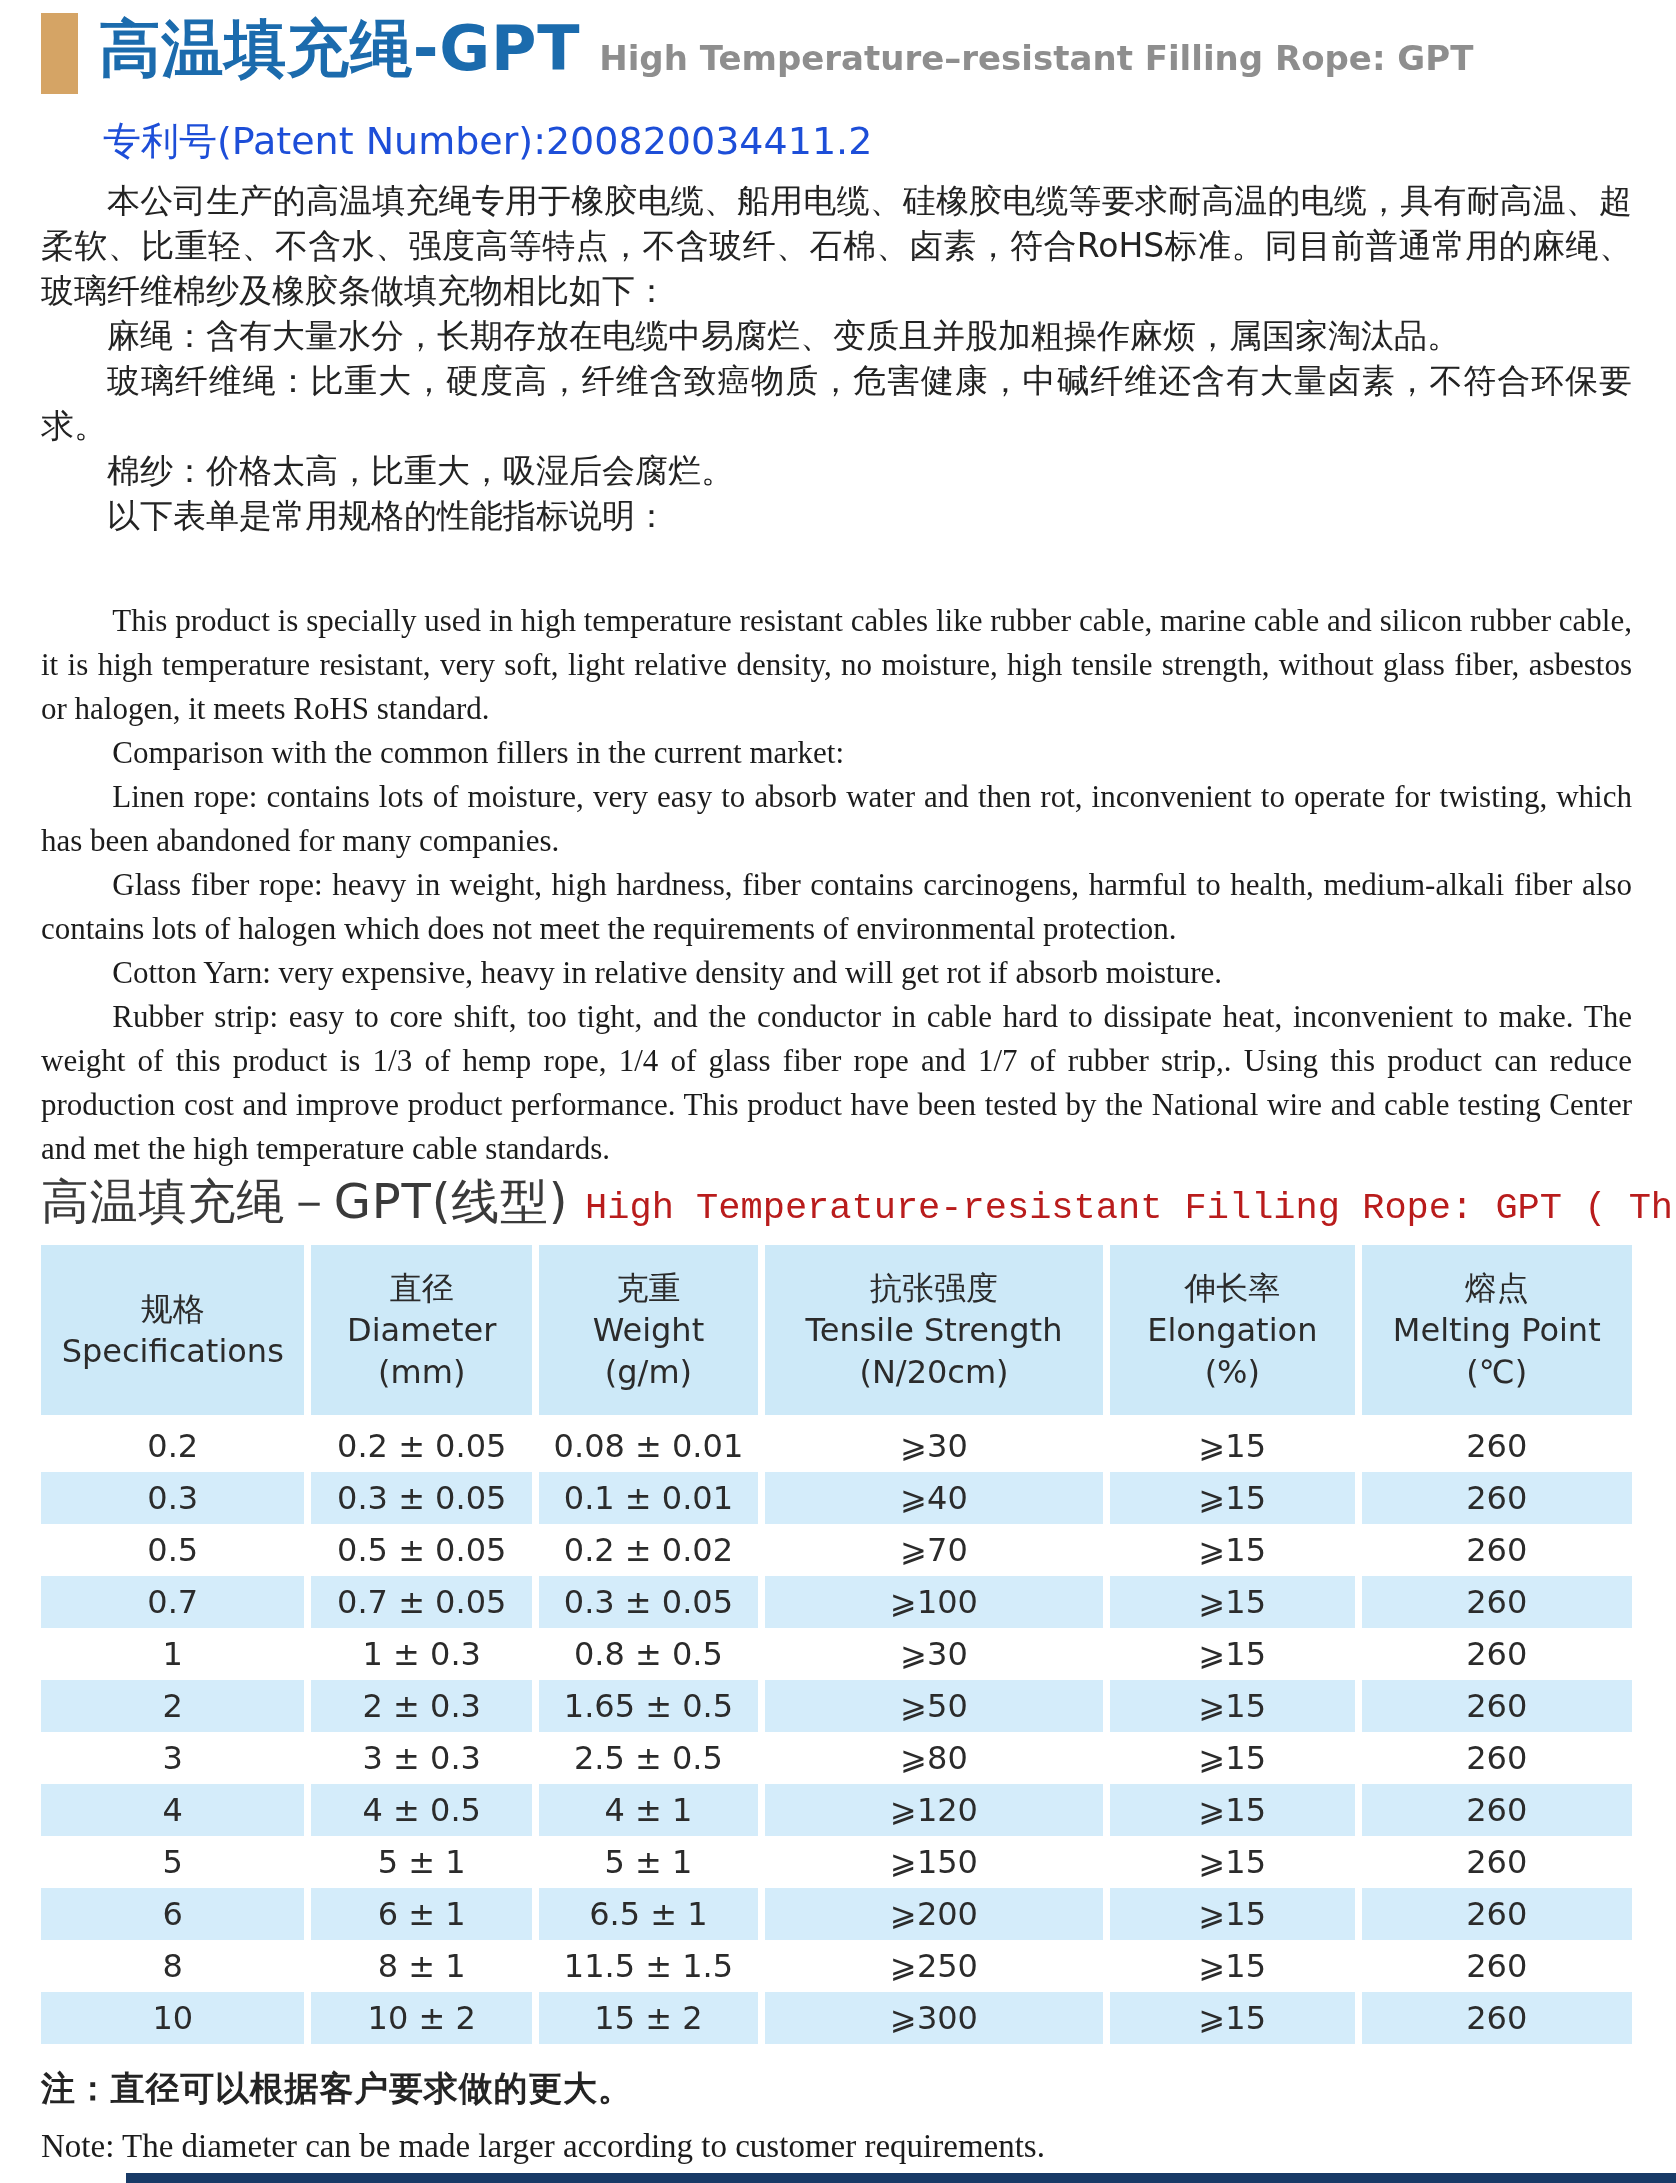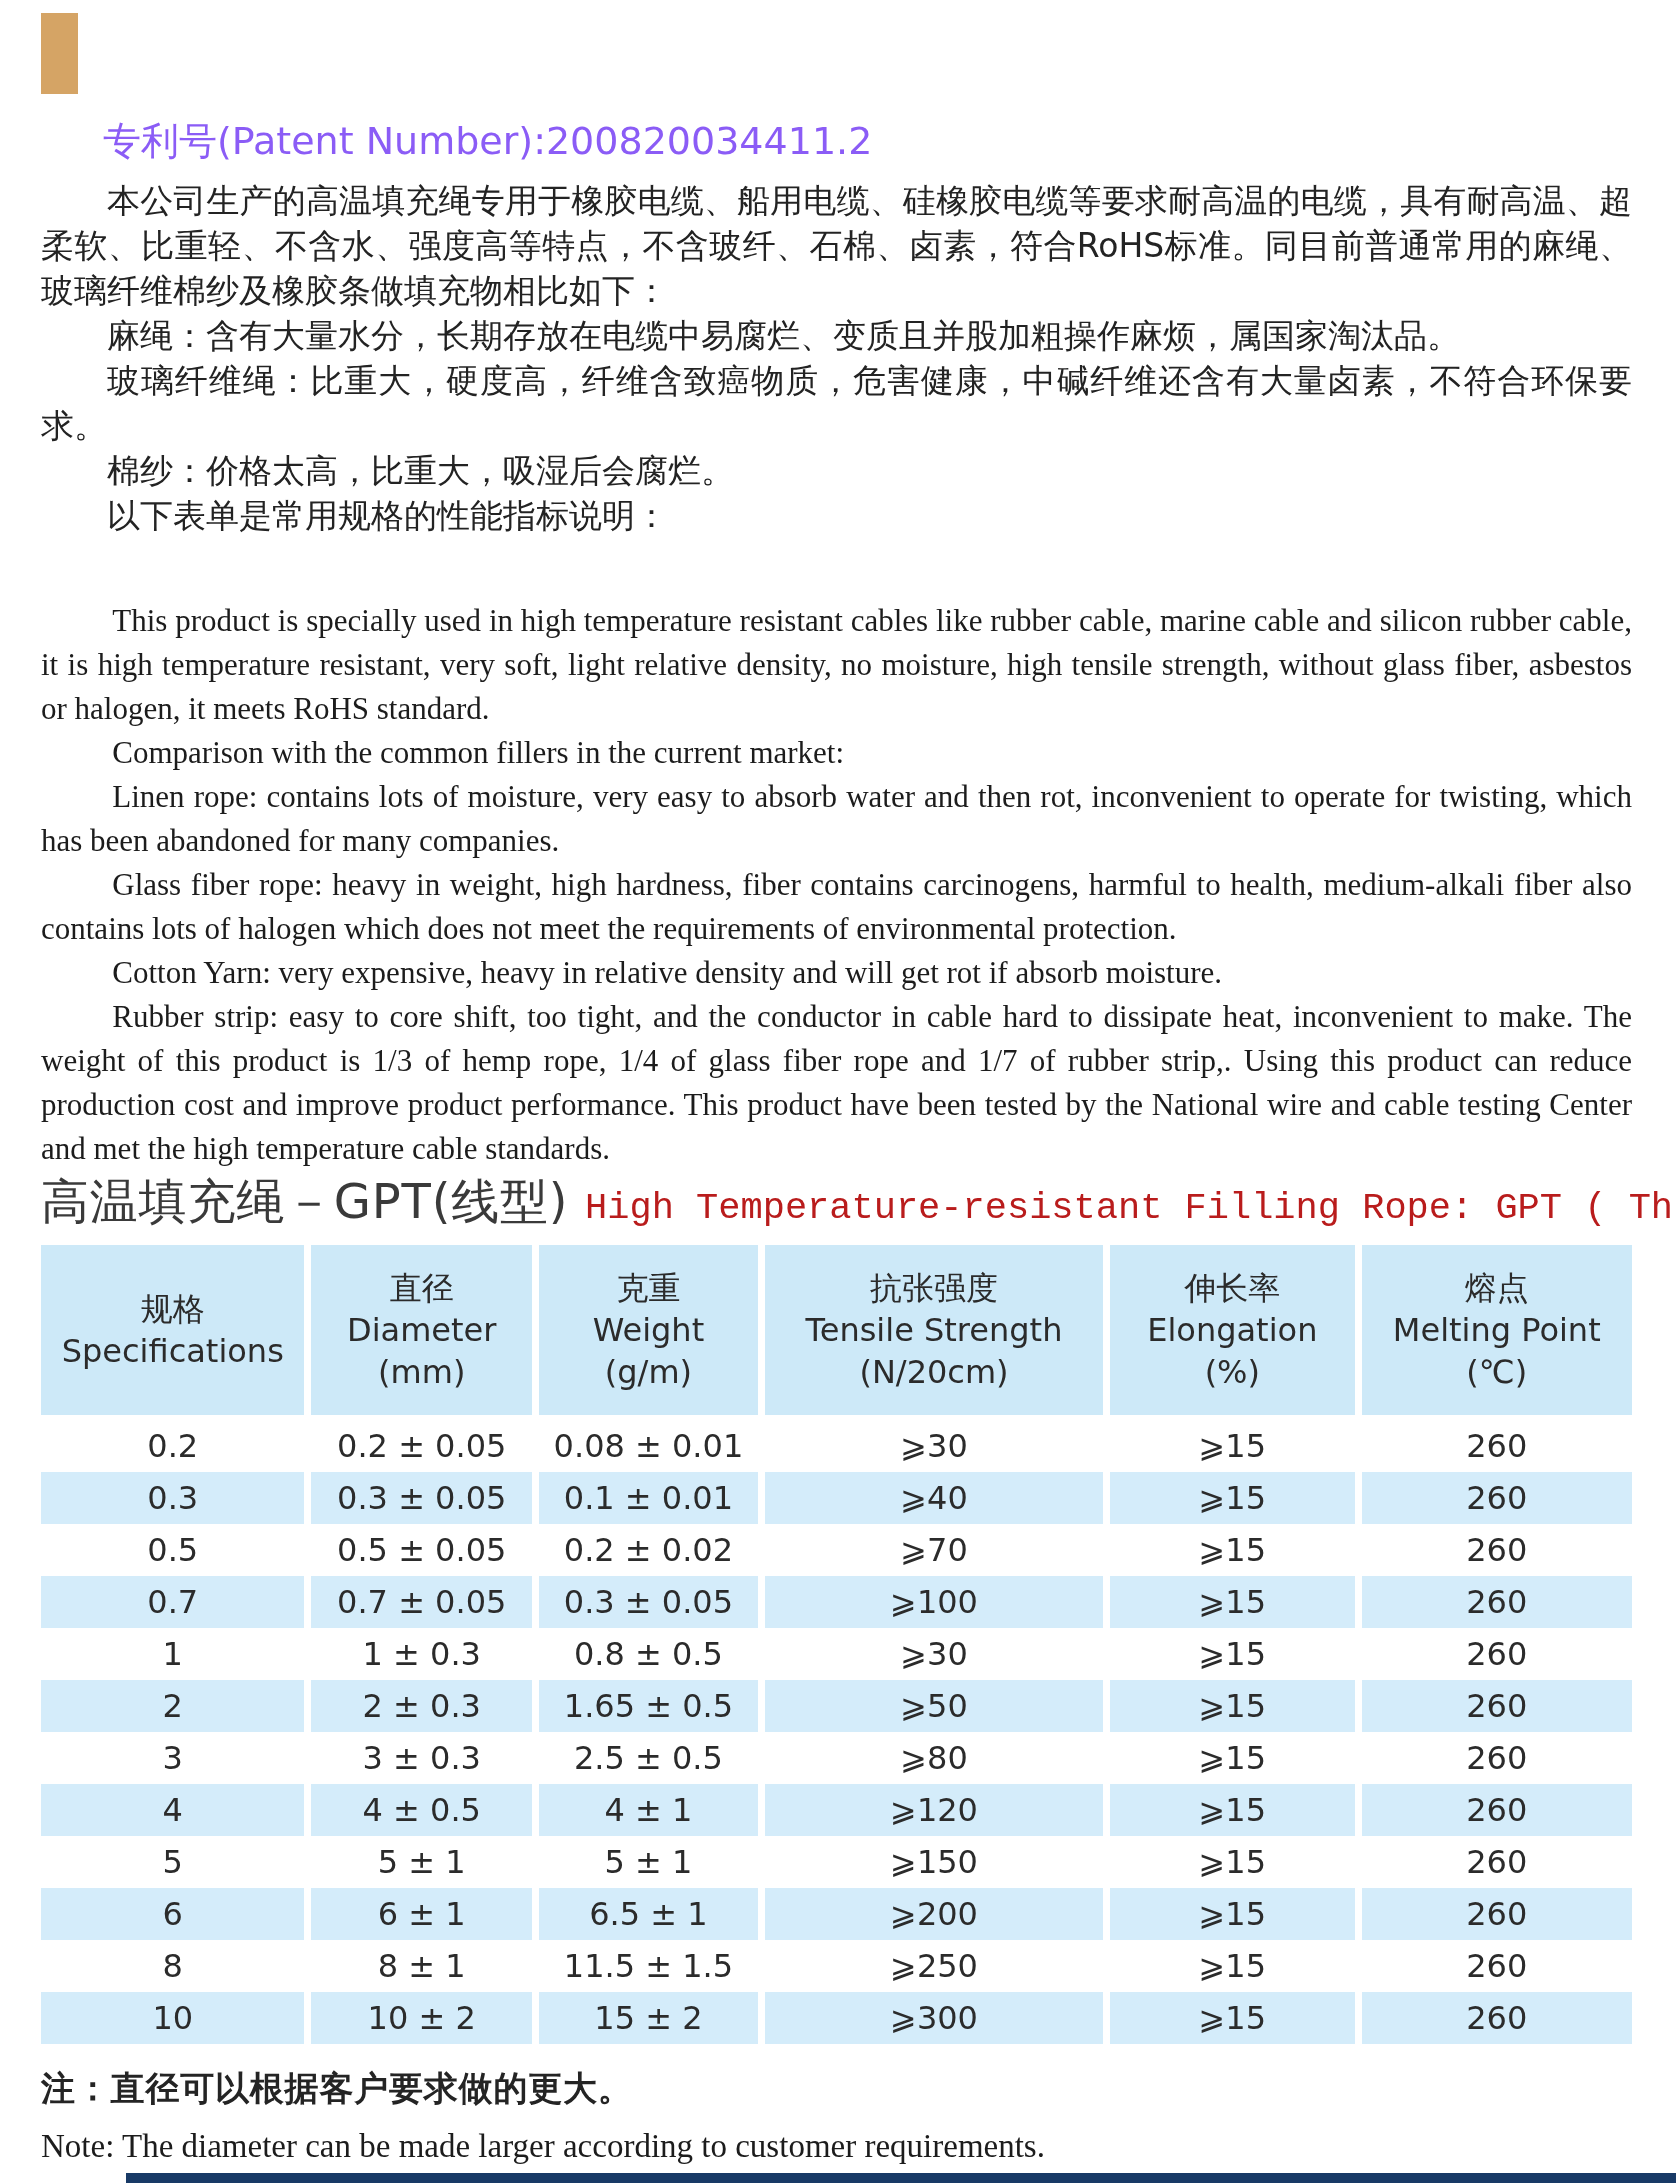--- a/index.html
+++ b/index.html
@@ -13,21 +13,21 @@
   }
   .block{position:absolute;left:41px;right:45px;}
 
   
   .doc-header{top:9.5px;display:flex;align-items:flex-start;}
   .accent-bar{width:37px;height:81px;background:#d5a465;flex:0 0 auto;margin-top:3.2px;}
   .title-line{display:flex;align-items:baseline;margin-left:20.7px;white-space:nowrap;}
   .title-zh{font-size:62px;font-weight:bold;color:#1b6bad;letter-spacing:0.8px;line-height:1.25;}
   .title-en{font-size:34px;font-weight:bold;color:#8e8e8e;margin-left:19px;}
 
-  .patent{top:116px;left:103px;font-size:38px;color:#8b5cf6;}
+  .patent{top:116px;left:103px;font-size:38px;color:#1d4ed8;}
 
   
   .zh-block{top:178px;font-size:33px;line-height:45px;text-align:justify;color:#232323;}
   .zh-block p{margin:0;text-indent:2em;}
 
   
   .en-block{top:599px;font-family:"Liberation Serif","DejaVu Serif",serif;font-size:31px;line-height:44px;text-align:justify;color:#1c1c1c;}
   .en-block p{margin:0;text-indent:2.3em;}
   .en-block p.gap-before{margin-top:11px;}
 
@@ -60,20 +60,24 @@
   
   .footer-bar{position:absolute;left:126px;right:0;bottom:0;height:10.3px;background:#183a66;}
 </style>
 </head>
 <body>
 
 <div class="page">
 
   <div class="block doc-header">
     <div class="accent-bar"></div>
+    <div class="title-line">
+      <span class="title-zh">高温填充绳-GPT</span>
+      <span class="title-en">High Temperature–resistant Filling Rope: GPT</span>
+    </div>
   </div>
 
   <div class="block patent">专利号(Patent Number):200820034411.2</div>
 
   <section class="block zh-block">
     <p>本公司生产的高温填充绳专用于橡胶电缆、船用电缆、硅橡胶电缆等要求耐高温的电缆，具有耐高温、超柔软、比重轻、不含水、强度高等特点，不含玻纤、石棉、卤素，符合RoHS标准。同目前普通常用的麻绳、玻璃纤维棉纱及橡胶条做填充物相比如下：</p>
     <p>麻绳：含有大量水分，长期存放在电缆中易腐烂、变质且并股加粗操作麻烦，属国家淘汰品。</p>
     <p>玻璃纤维绳：比重大，硬度高，纤维含致癌物质，危害健康，中碱纤维还含有大量卤素，不符合环保要求。</p>
     <p>棉纱：价格太高，比重大，吸湿后会腐烂。</p>
     <p>以下表单是常用规格的性能指标说明：</p>

